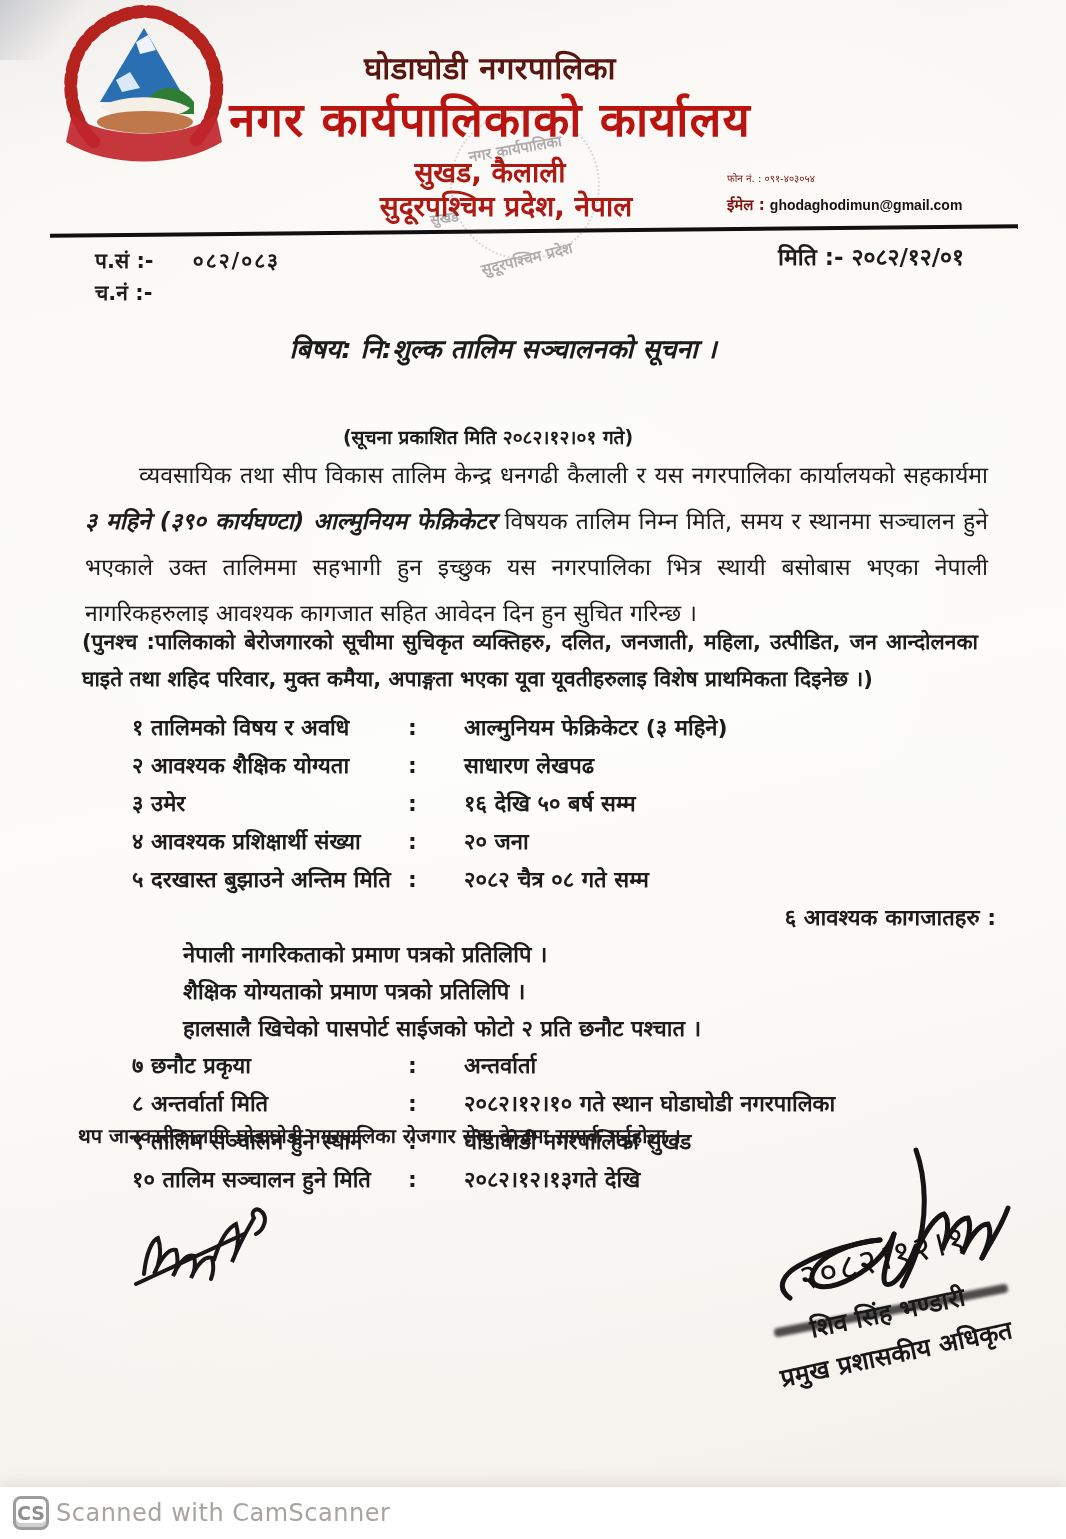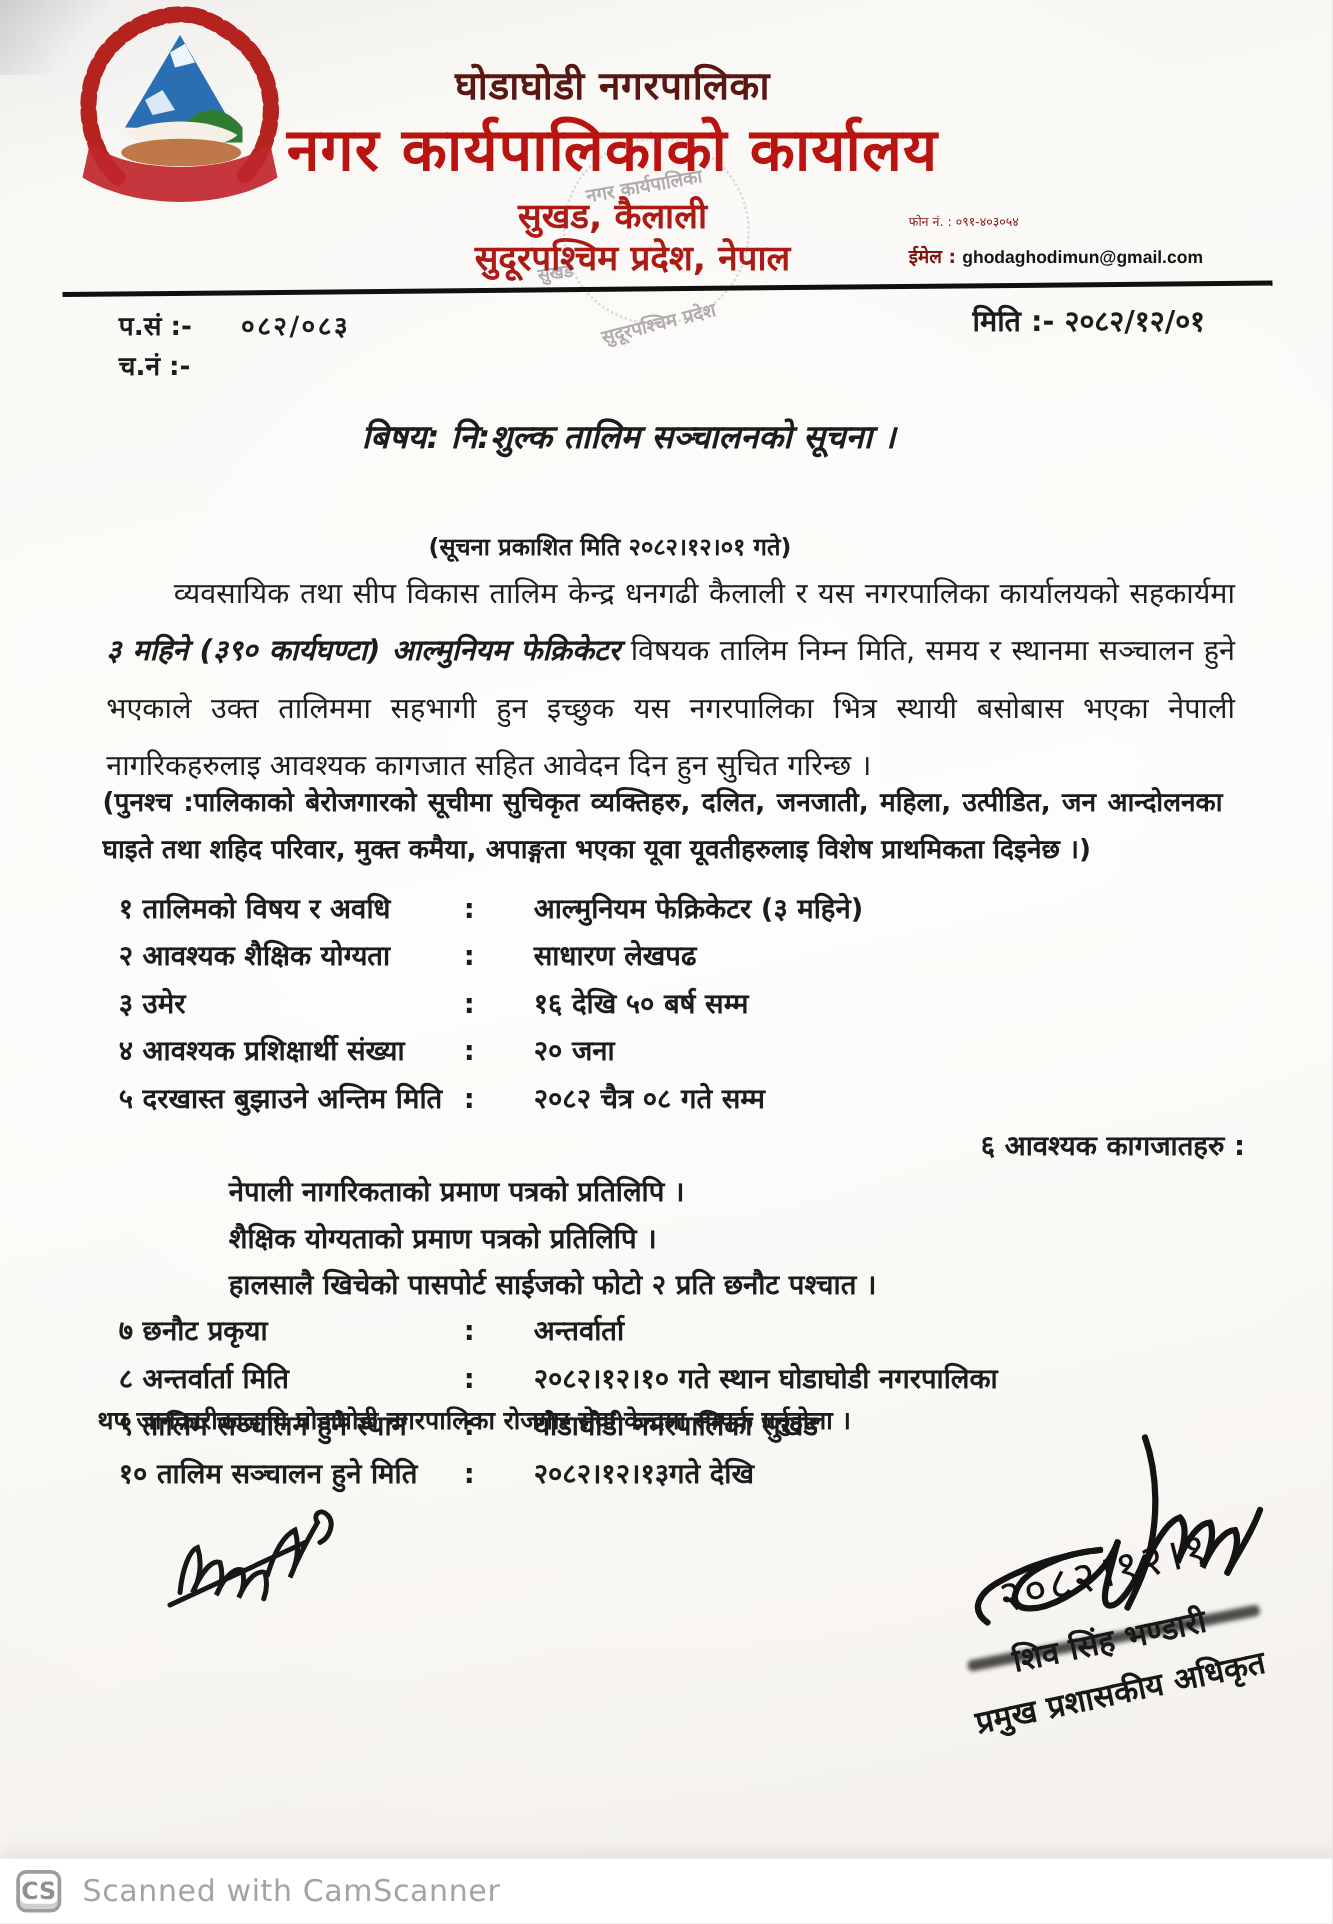--- a/index.html
+++ b/index.html
@@ -53,21 +53,21 @@
   }
   .para1 .bi { font-weight:800; font-style:italic; }
   .para2 {
     position:absolute; left:82px; right:88px; top:624px;
     font-size:21px; line-height:37px; font-weight:600; text-align:justify;
   }
   .para2 .lead { font-weight:800; }
   
   .details { position:absolute; left:95px; right:70px; top:714px; font-size:22px; font-weight:700; }
   .drow { display:flex; align-items:baseline; margin-bottom:10px; line-height:28px; }
-  .drow .lbl { width:276px; flex:none; white-space:nowrap; }
+  .drow .lbl { width:276px; flex:none; white-space:nowrap;margin-left:37px; }
   .drow .sep { width:56px; flex:none; }
   .drow .val { flex:1; white-space:nowrap; }
   .doc-head { margin-bottom:9px; line-height:28px;text-align:right; }
   .doc-item { padding-left:88px; margin-bottom:9px; line-height:28px; white-space:nowrap; }
   .footer-note { position:absolute; left:78px; top:1122px; font-size:20px; font-weight:700; white-space:nowrap; }
   
   .sig-left { position:absolute; left:126px; top:1182px; width:170px; height:115px; }
   .sig-right { position:absolute; left:768px; top:1138px; width:250px; height:215px; }
   .sig-date {
     position:absolute; left:796px; top:1226px; width:230px;
@@ -80,21 +80,21 @@
   }
   .sig-stamp {
     position:absolute; left:742px; top:1292px; width:300px; text-align:center;
     transform:rotate(-12deg); font-weight:bold; color:#181818; line-height:42px;
   }
   .sig-stamp .nm { font-size:25px; }
   .sig-stamp .ti { font-size:25px; }
   
   .cs-bar {
     position:absolute; left:0; right:0; bottom:0; height:52px; background:#ffffff;
-    display:flex; align-items:center; gap:17px; padding-left:13px;
+    display:flex; align-items:center; gap:7px; padding-left:13px;
     box-shadow:0 -6px 10px rgba(190,180,178,.25);
   }
   .cs-icon {
     width:36px; height:34px; border:3px solid #9d9d9d; border-radius:8px;
     display:flex; align-items:center; justify-content:center;
     font-size:19px; font-weight:bold; color:#8f8f8f;
     box-shadow:inset 0 -4px 0 #cfcfcf;
   }
   .cs-text { font-size:24px; color:#a7a3a1; letter-spacing:.5px; }
 </style>

